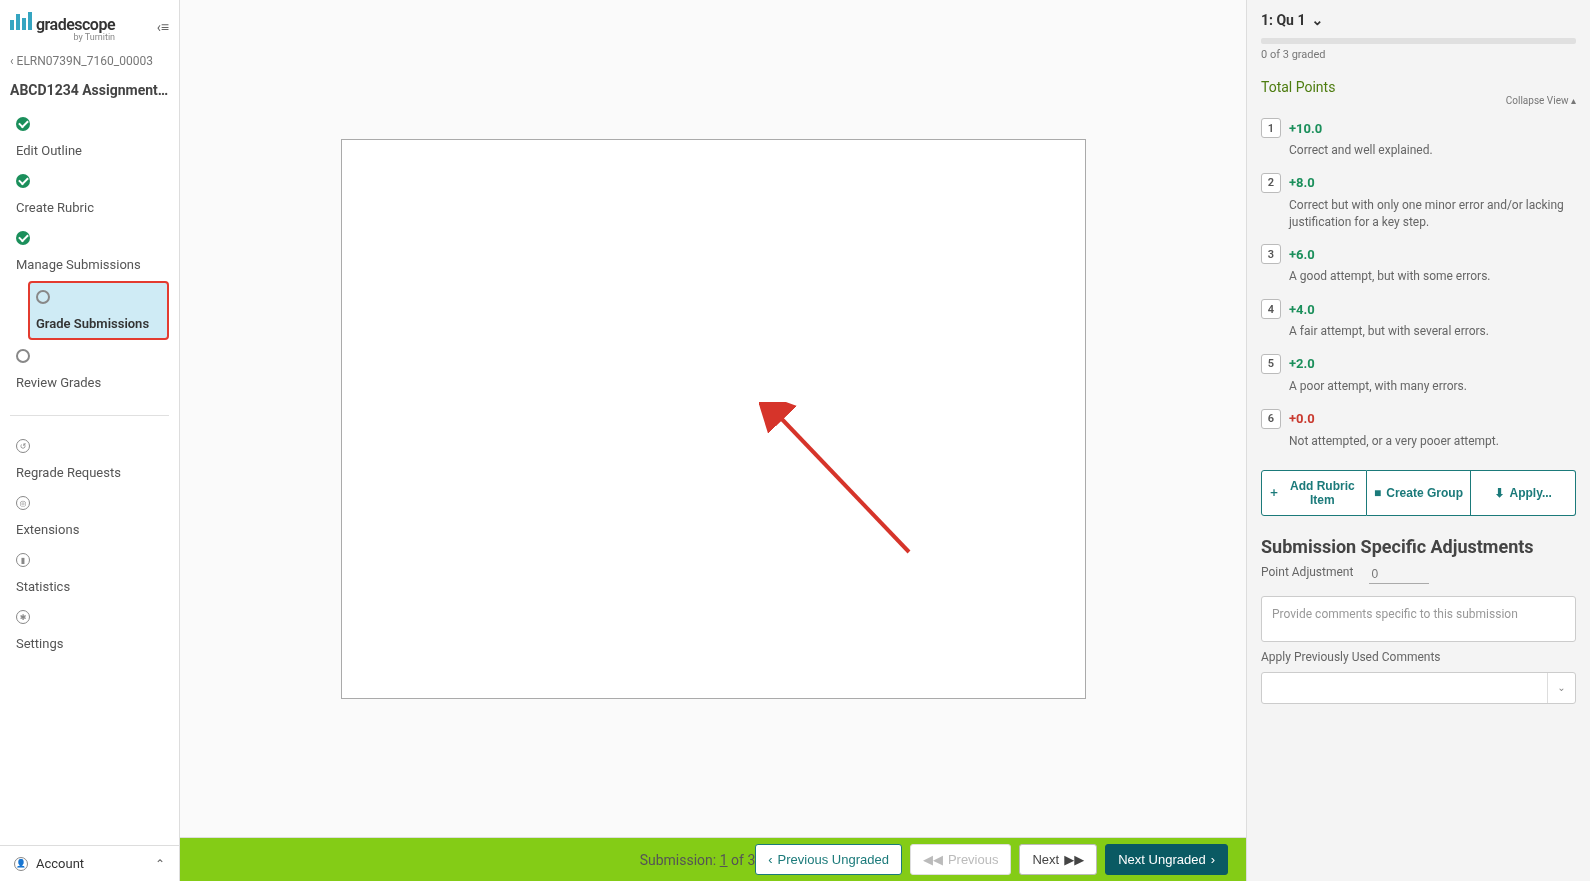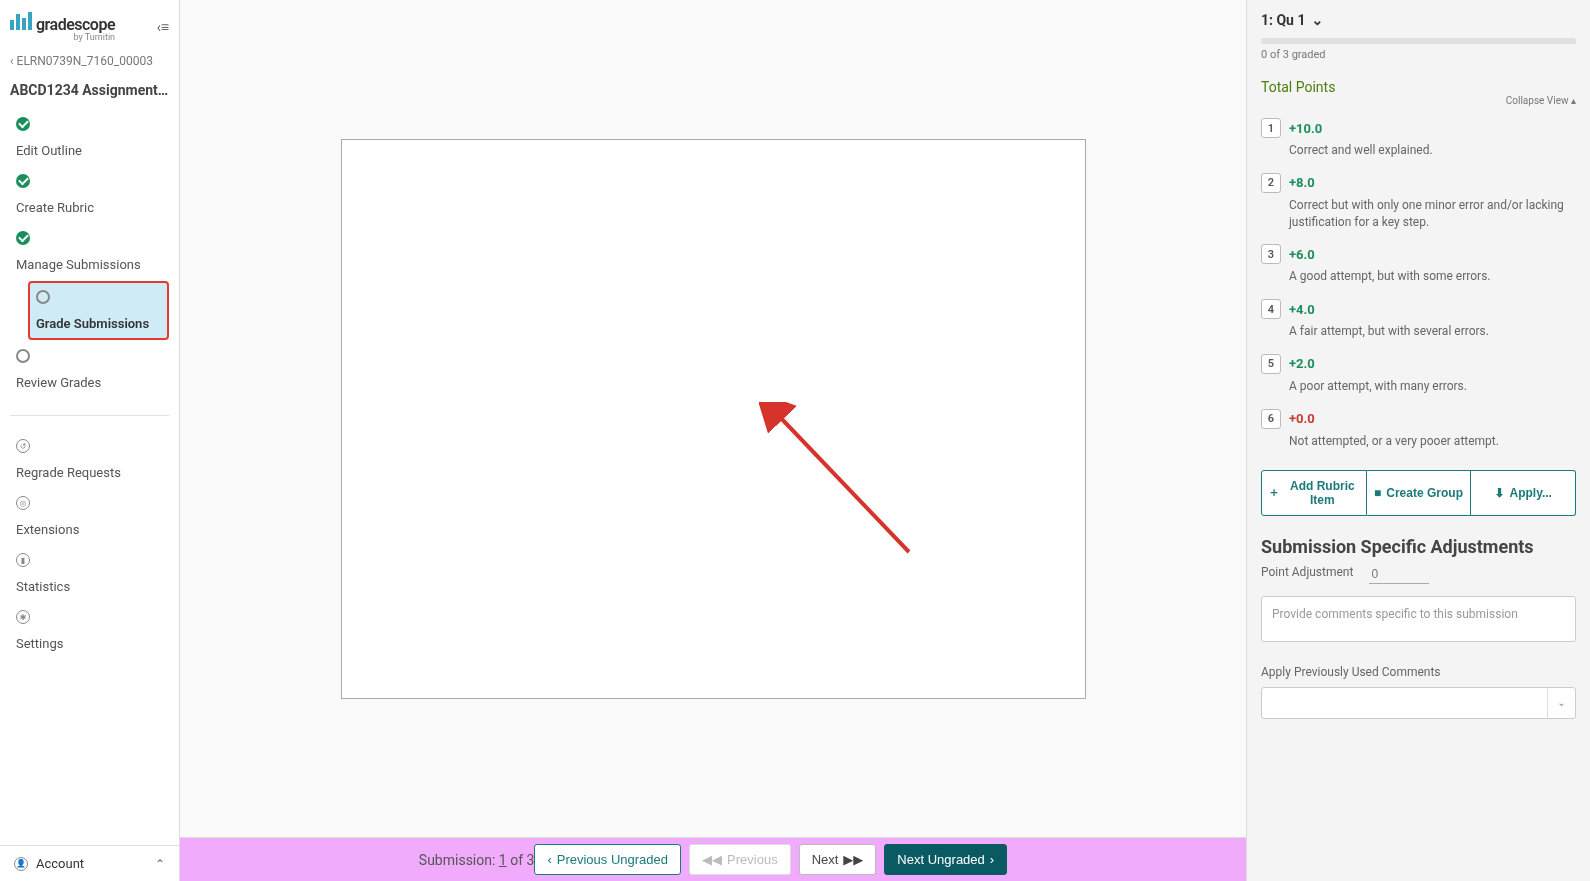--- a/index.html
+++ b/index.html
@@ -30,21 +30,21 @@
 .chev-up { font-size: 12px; color: #666; }
 
 
 .main { flex: 1; background: #fafafa; position: relative; display: flex; flex-direction: column; }
 .canvas-area { flex: 1; display: flex; align-items: center; justify-content: center; position: relative; }
 .doc-frame { width: 745px; height: 560px; background: #fff; border: 1px solid #aaa; position: relative; }
 .callout { position: absolute; top: 50%; left: 50%; transform: translate(-50%, -72%); width: 670px; border: 3px solid #E33B2F; border-radius: 18px; padding: 28px 34px; text-align: center; font-size: 22px; color: #555; line-height: 1.55; background: #fff; box-shadow: 0 4px 10px rgba(0,0,0,0.12); }
 .arrow-svg { position: absolute; left: 50%; top: 47%; transform: translateX(46px); }
 
 
-.bottom-bar { border-top: 1px solid #ddd; background: #f0abfc; display: flex; align-items: center; justify-content: center; padding: 0 18px; height: 44px; }
+.bottom-bar { border-top: 1px solid #ddd; background: #84cc16; display: flex; align-items: center; justify-content: flex-end; padding: 0 18px; height: 44px; }
 .submission-counter { color: #555; font-size: 14px; }
 .submission-counter .underline { text-decoration: underline; }
 .nav-buttons { display: flex; gap: 8px; }
 .btn { border: 1px solid #bbb; background: #fff; padding: 7px 12px; font-size: 13px; border-radius: 3px; cursor: pointer; display: inline-flex; align-items: center; gap: 5px; color: #444; }
 .btn.teal-outline { border-color: #1B7A7A; color: #1B7A7A; }
 .btn.teal-solid { background: #0A5A63; border-color: #0A5A63; color: #fff; }
 .btn.disabled { color: #bbb; border-color: #ddd; cursor: default; }
 
 
 .right-panel { width: 344px; background: #f4f4f4; border-left: 1px solid #ddd; display: flex; flex-direction: column; padding: 12px 14px 0 14px; overflow-y: auto; }
@@ -65,21 +65,21 @@
 .rubric-pts.red { color: #C93A2F; }
 .rubric-desc { font-size: 12px; color: #666; margin-left: 28px; line-height: 1.4; }
 .rubric-actions { display: flex; margin-top: 6px; margin-bottom: 20px; }
 .rubric-actions .btn { flex: 1; border-radius: 0; justify-content: center; font-size: 12px; padding: 8px 6px; border-color: #1B7A7A; color: #1B7A7A; font-weight: 600; }
 .rubric-actions .btn:first-child { border-radius: 3px 0 0 3px; }
 .rubric-actions .btn:last-child { border-radius: 0 3px 3px 0; }
 .rubric-actions .btn + .btn { border-left: none; }
 .section-title { font-weight: 700; font-size: 18px; color: #444; margin-bottom: 8px; }
 .pa-row { display: flex; align-items: flex-start; gap: 16px; font-size: 12px; color: #666; margin-bottom: 12px; }
 .pa-input { border: none; border-bottom: 1px solid #aaa; background: transparent; width: 60px; padding: 2px; color: #888; font-size: 12px; }
-.comment-box { border: 1px solid #ccc; background: #fff; border-radius: 3px; padding: 10px; min-height: 46px; font-size: 12px; color: #999; margin-bottom: 23px; }
+.comment-box { border: 1px solid #ccc; background: #fff; border-radius: 3px; padding: 10px; min-height: 46px; font-size: 12px; color: #999; margin-bottom: 8px; }
 .prev-comments-select { display: flex; border: 1px solid #ccc; border-radius: 3px; background: #fff; height: 32px; margin-bottom: 20px; }
 .prev-comments-select .sel-main { flex: 1; }
 .prev-comments-select .sel-caret { width: 28px; border-left: 1px solid #ddd; display: flex; align-items: center; justify-content: center; color: #888; font-size: 10px; }
 </style>
 </head>
 <body>
 
 <div class="app">
 
   <div class="sidebar">

